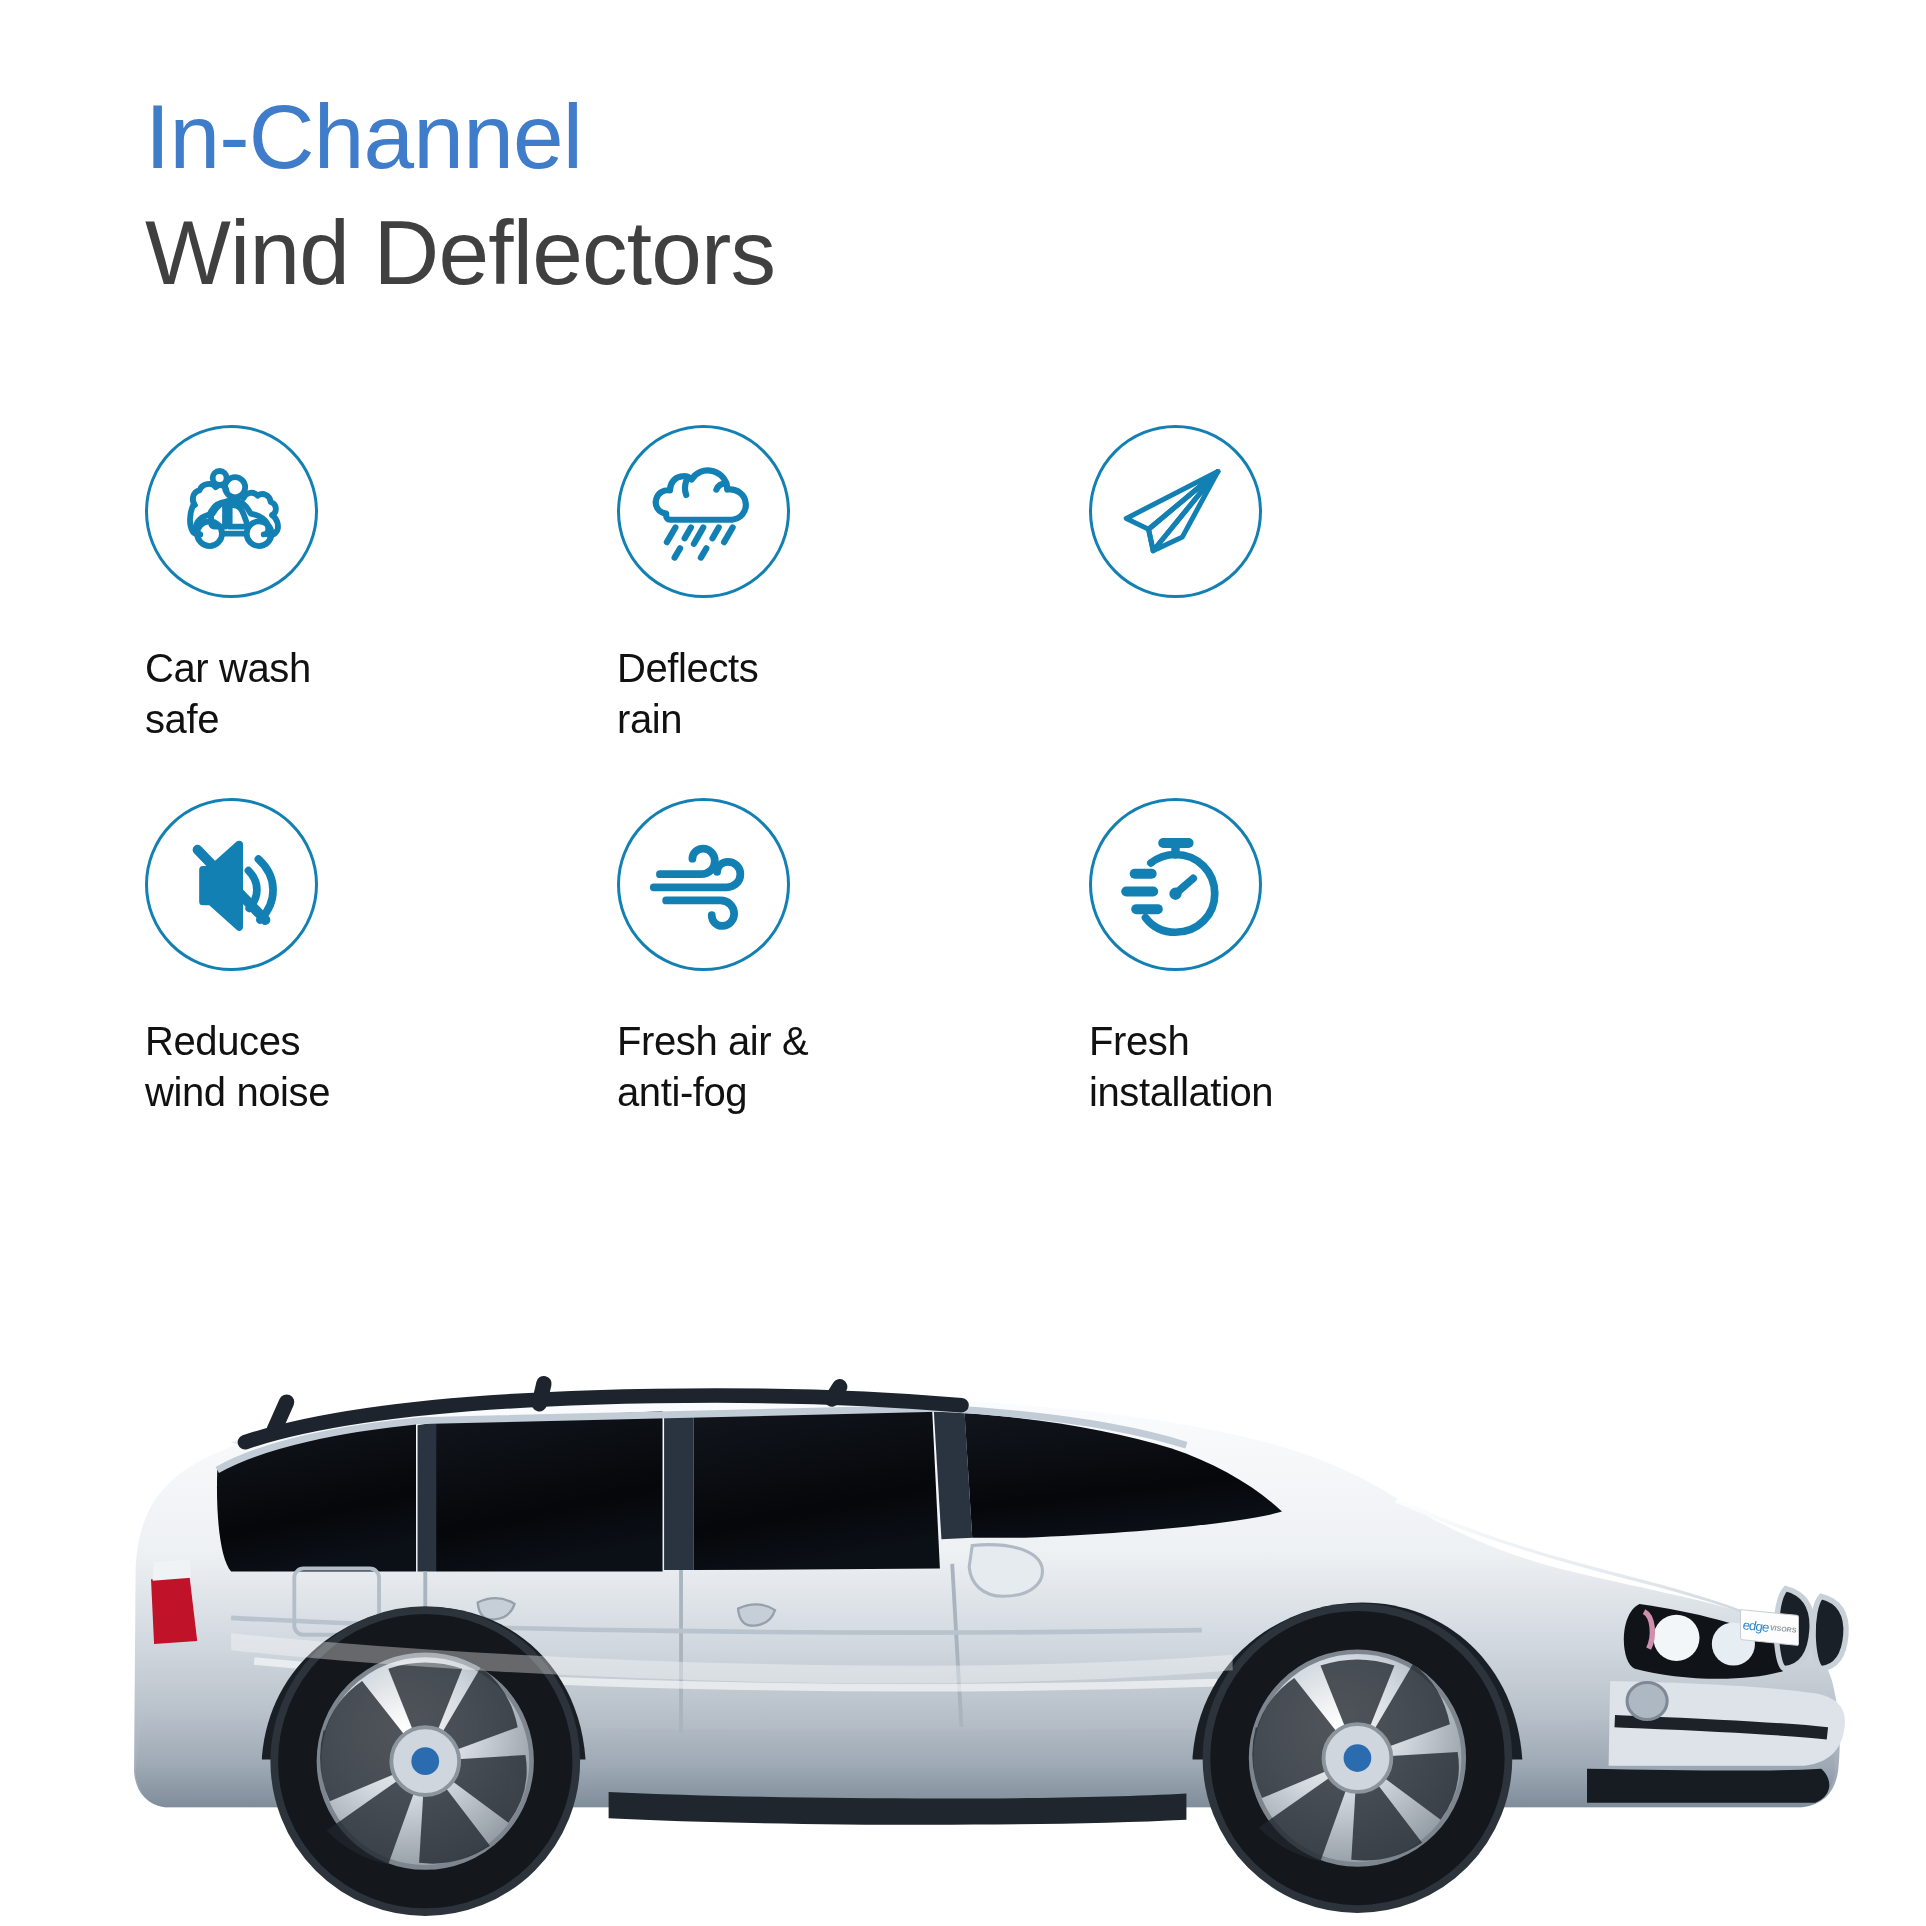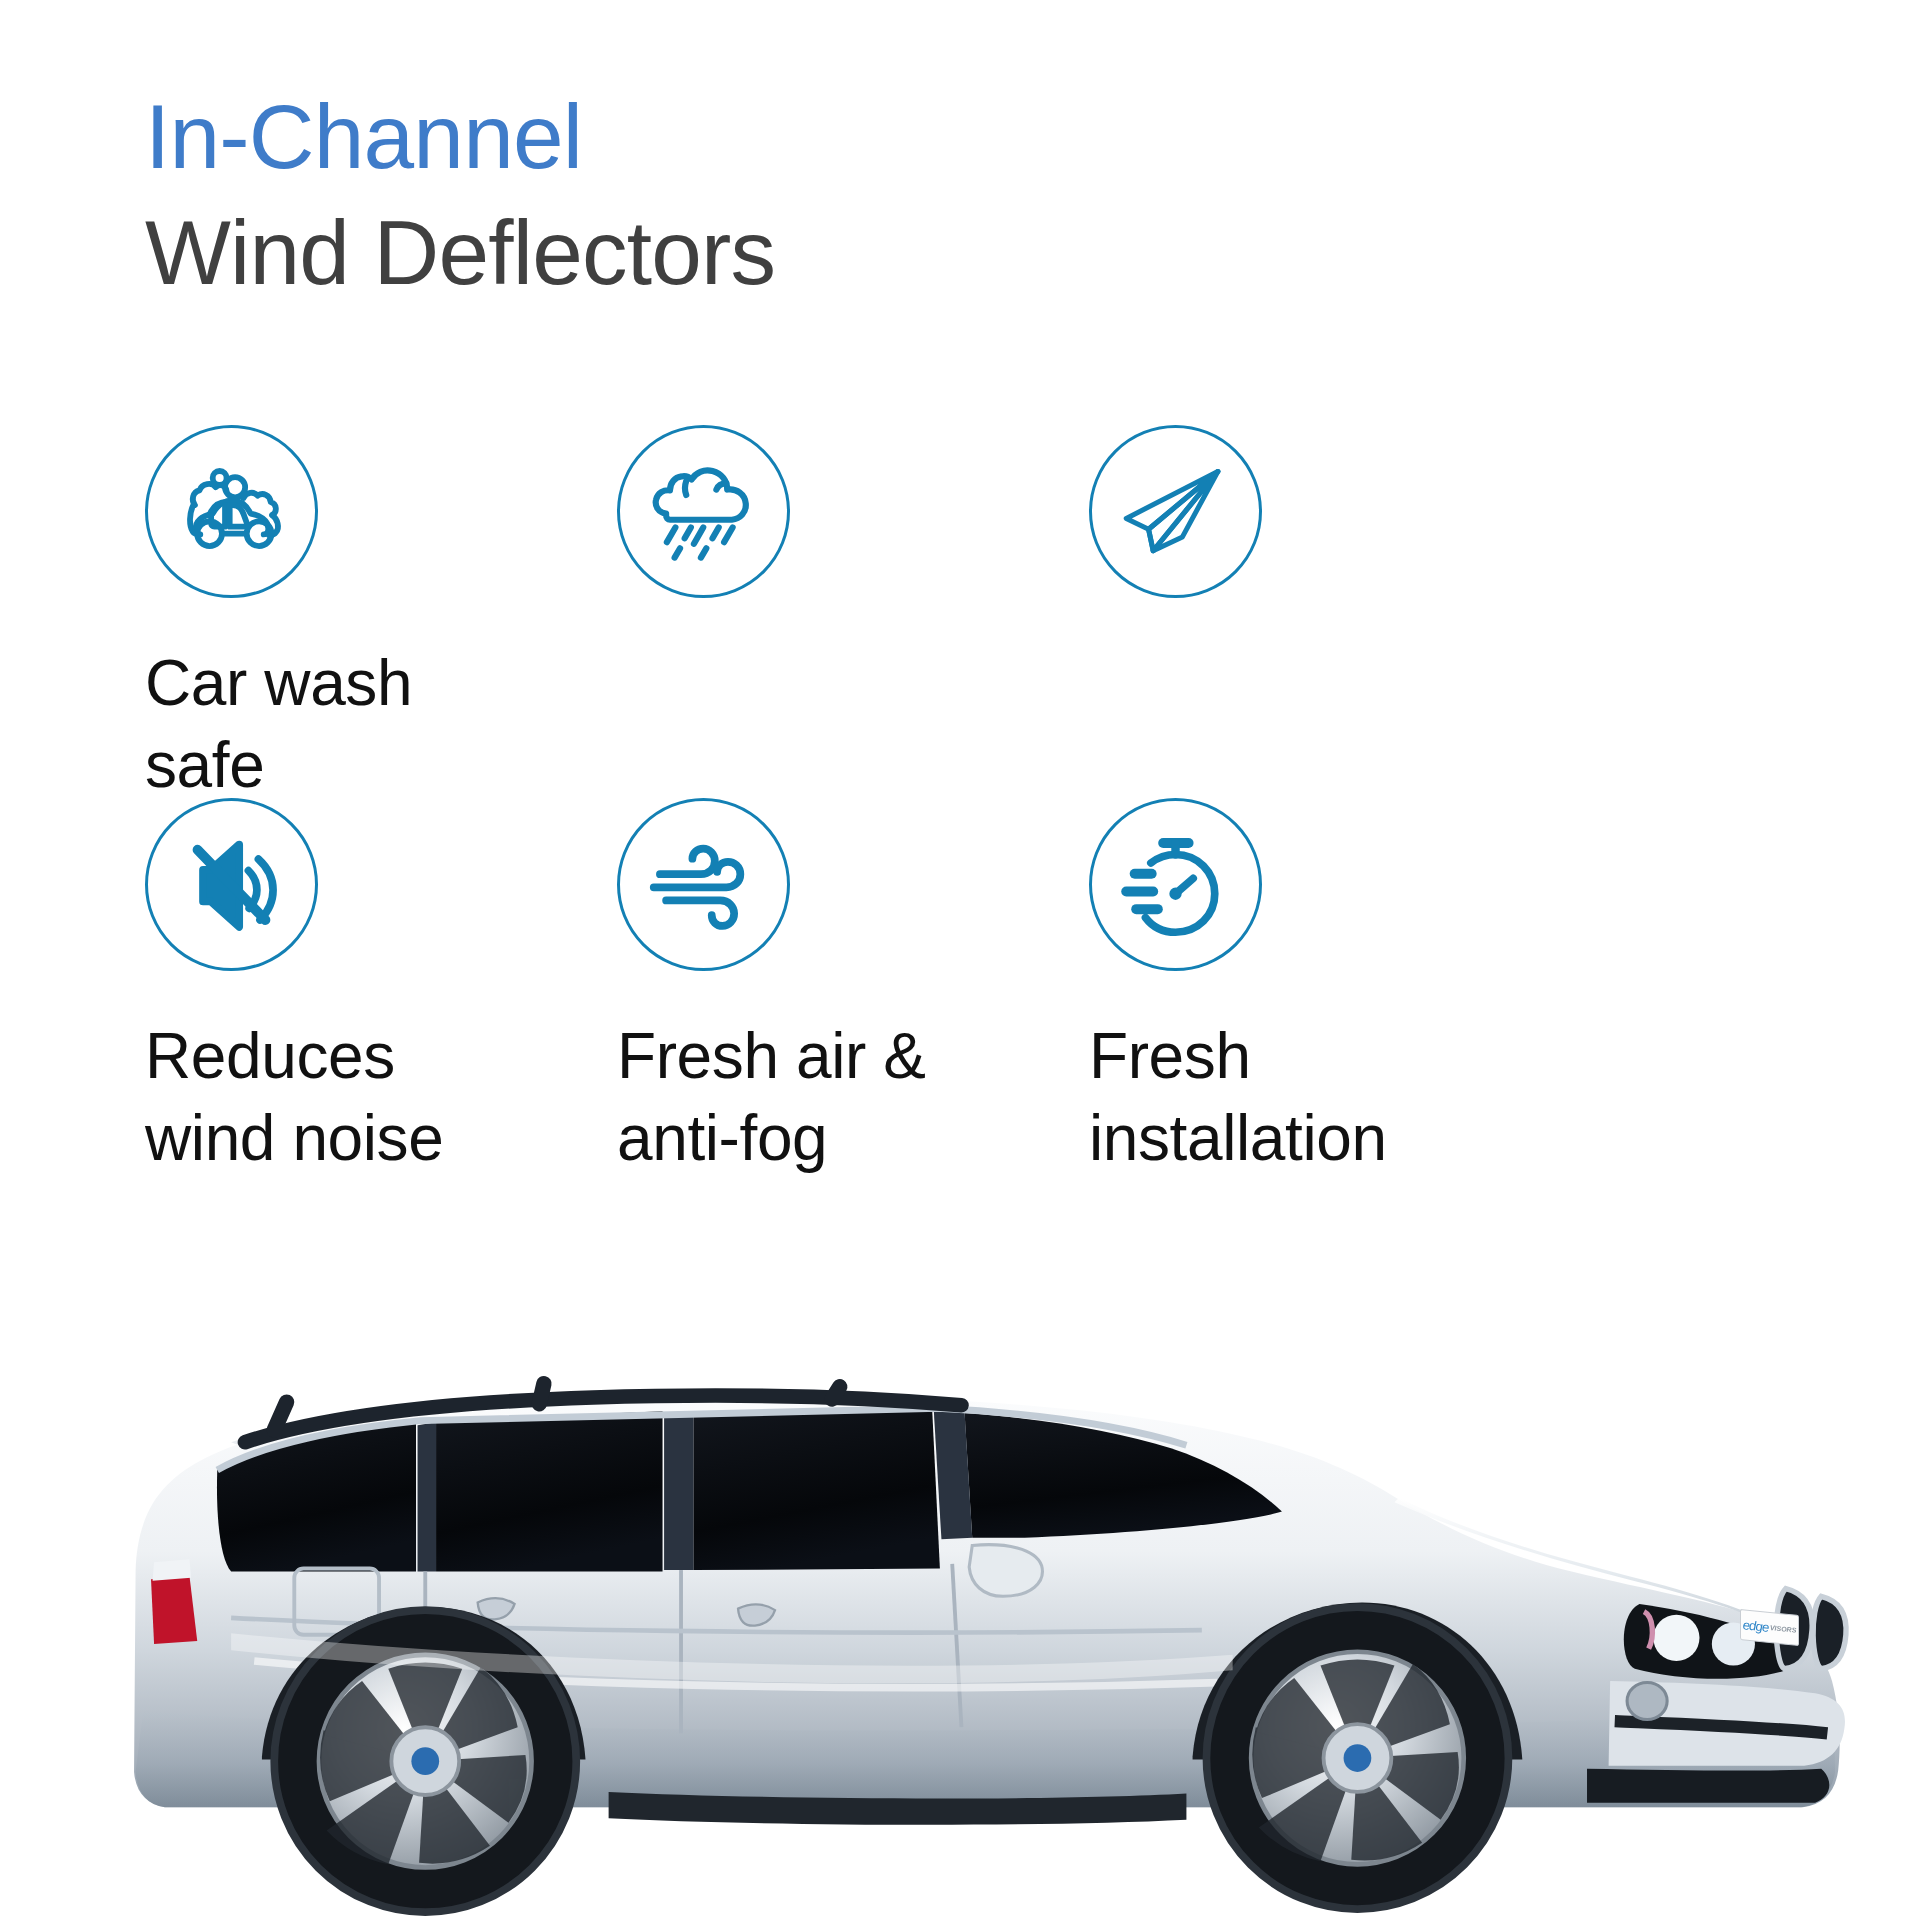--- a/index.html
+++ b/index.html
@@ -65,21 +65,21 @@
     box-sizing: border-box;
     display: flex;
     align-items: center;
     justify-content: center;
     background: #ffffff;
   }
   .feature-icon svg { display: block; }
   .feature-label {
     margin-top: 45px;
     font-family: "Liberation Sans", sans-serif;
-    font-size: 64px;
+    font-size: 40px;
     line-height: 1.28;
     font-weight: 300;
     color: #111111;
     letter-spacing: -0.4px;
     white-space: pre-line;
   }
 
   
   .vehicle-wrap {
     position: absolute;
@@ -165,20 +165,22 @@
           <path d="M52 35 C50 41 50 48 52 53"></path>
           <path d="M38 95 L27 114"></path>
           <path d="M58 95 L50 109"></path>
           <path d="M74 95 L62 116"></path>
           <path d="M94 95 L86 109"></path>
           <path d="M112 95 L101 114"></path>
           <path d="M44 122 L37 134"></path>
           <path d="M78 122 L71 134"></path>
         </svg>
       </div>
+      <div class="feature-label">Deflects
+rain</div>
     </div>
 
     <div class="feature">
       <div class="feature-icon">
         <svg width="117" height="117" viewBox="0 0 152 152" fill="none" stroke="#1380b4" stroke-width="6.5" stroke-linecap="round" stroke-linejoin="round">
           <path d="M131 24 L12 85 L41 99 Z"></path>
           <path d="M131 24 L41 99 L47 127 Z"></path>
           <path d="M131 24 L47 127 L85 109 Z"></path>
           <path d="M41 99 L47 127"></path>
         </svg>

